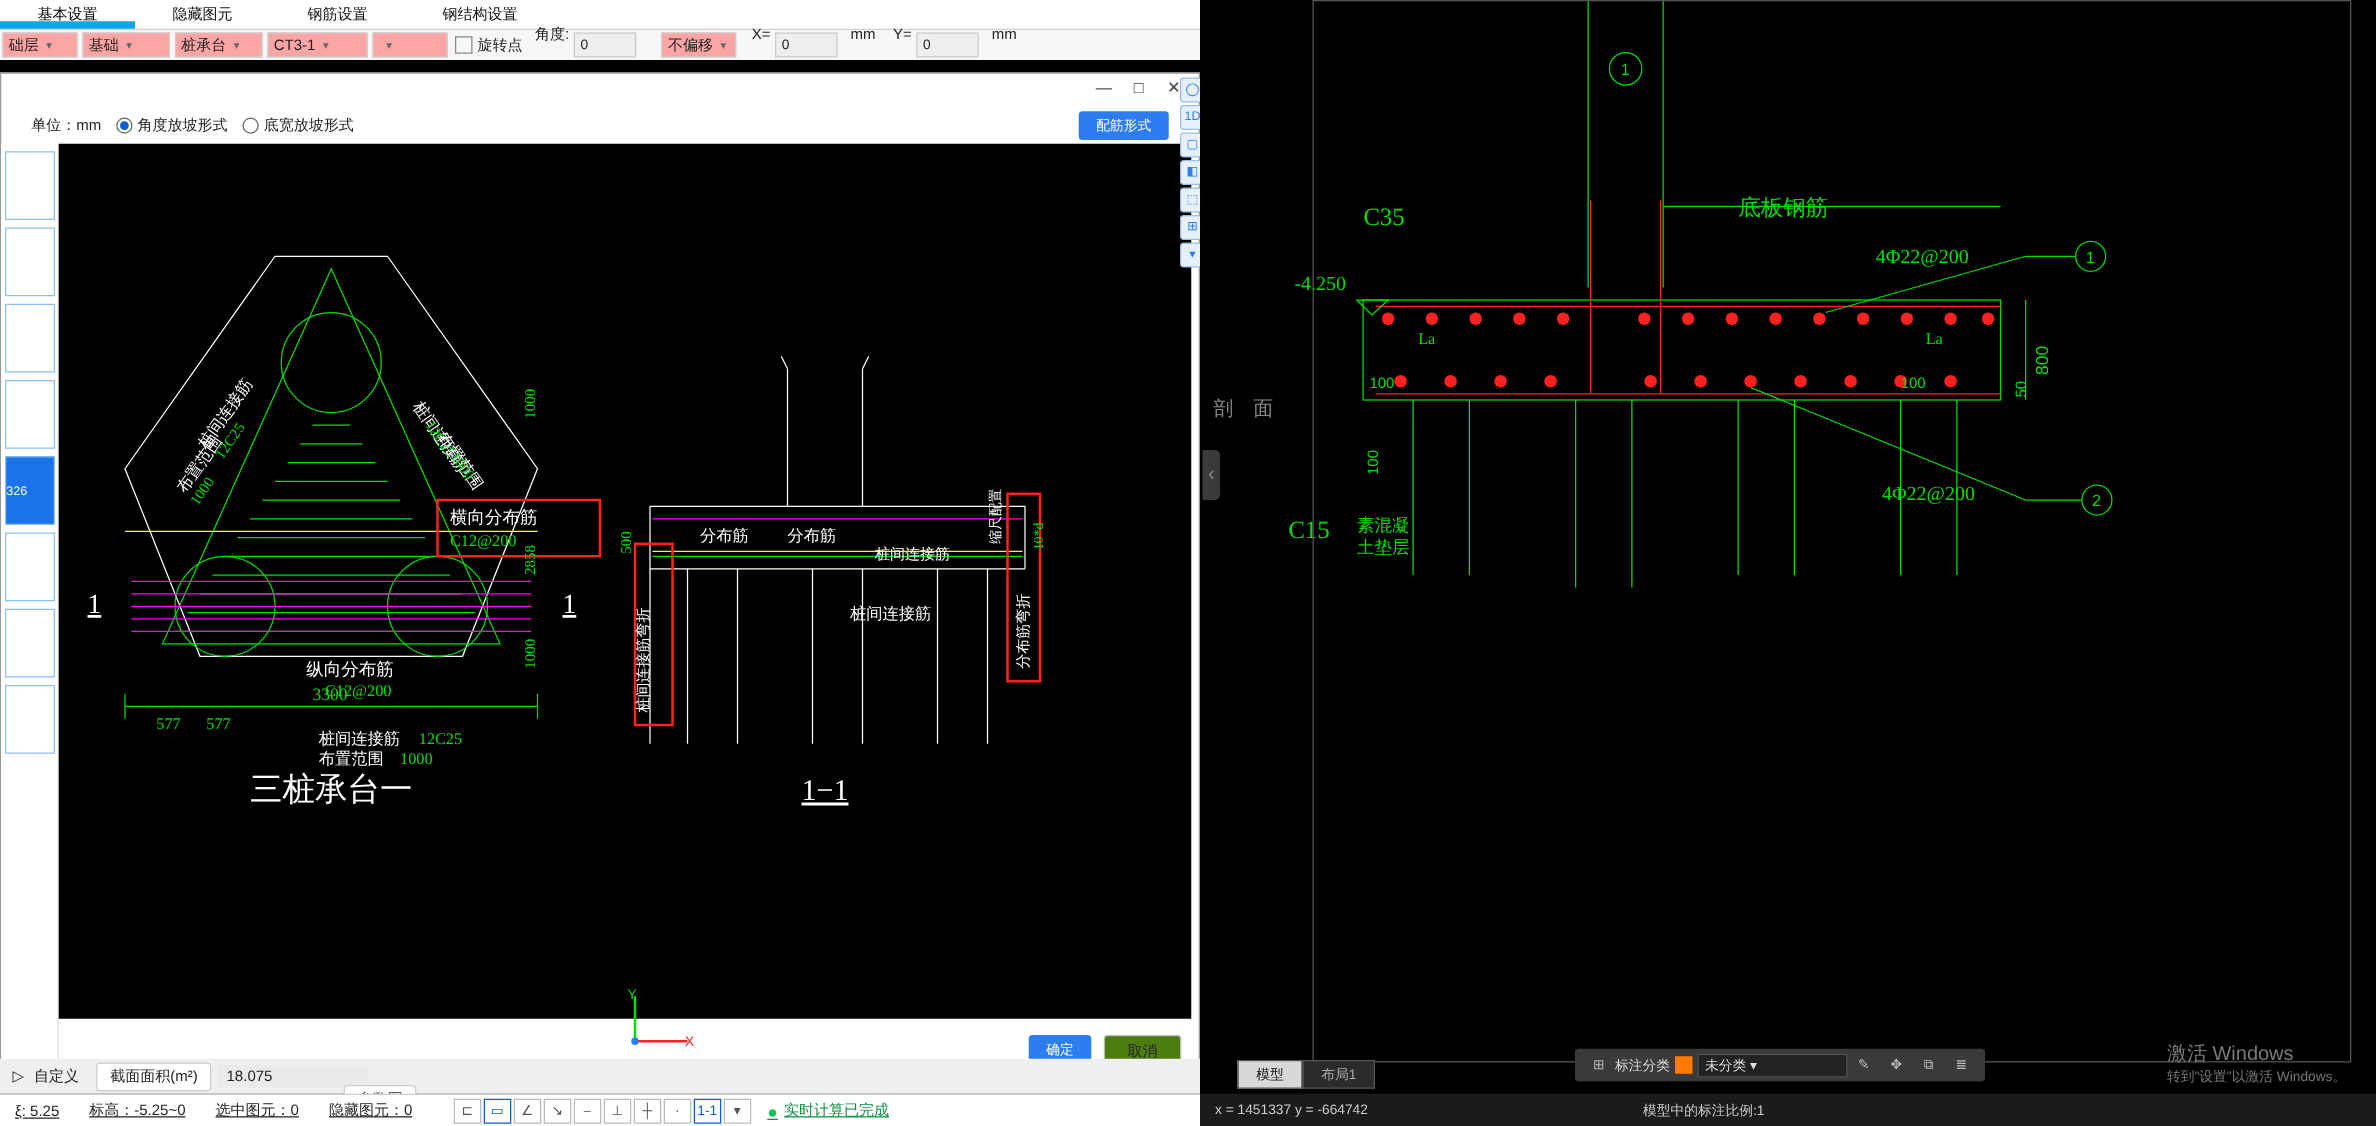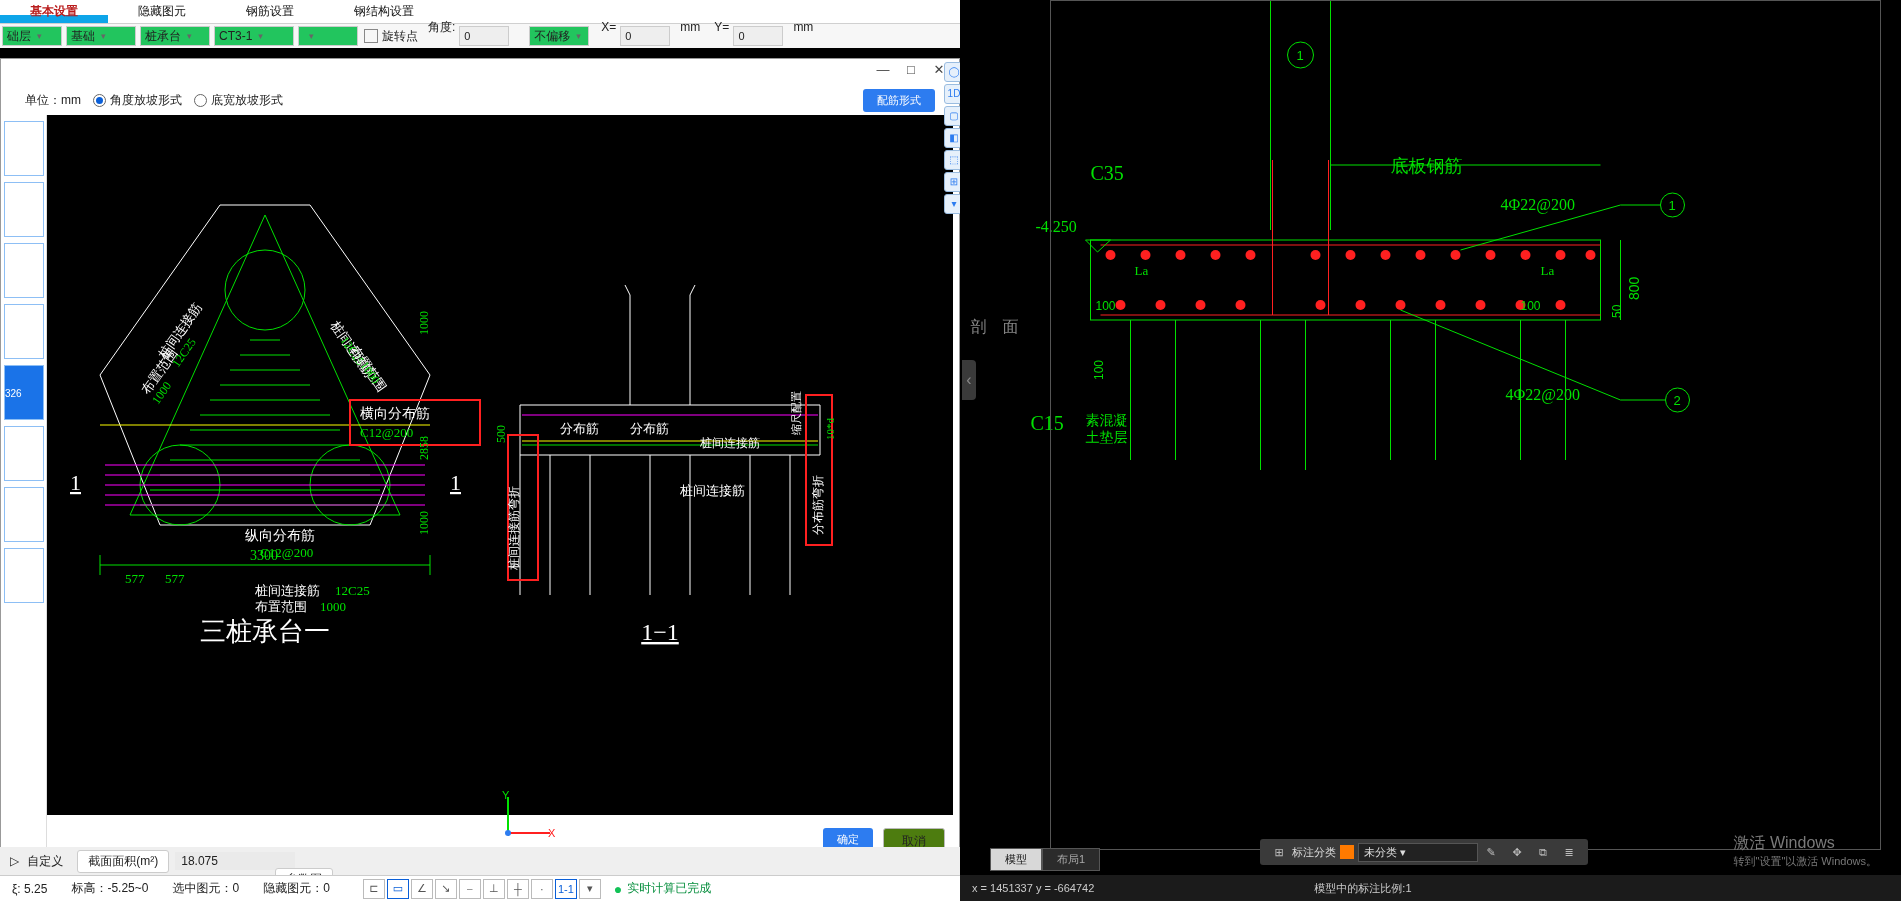--- a/index.html
+++ b/index.html
@@ -1,25 +1,25 @@
 <!DOCTYPE html>
 <html><head>
 <meta charset="utf-8">
 <style>
 * { margin:0; padding:0; box-sizing:border-box; font-family:"Microsoft YaHei",sans-serif; }
 body { width:1901px; height:901px; background:#000; position:relative; overflow:hidden; }
 
 
 .top-tabs { position:absolute; top:0; left:0; width:960px; height:24px; background:#fff; display:flex; border-bottom:1px solid #d0d0d0; }
 .top-tabs div { padding:3px 30px; font-size:12px; color:#111; cursor:pointer; }
-.top-tabs div:first-child { color:#b91c1c; border-bottom:8px solid #0ea5e9;font-weight:bold; }
+.top-tabs div:first-child { color:#000000; border-bottom:6px solid #0ea5e9; }
 
 
 .toolbar { position:absolute; top:24px; left:0; width:960px; height:24px; background:#f7f7f7; display:flex; align-items:center; font-size:12px; color:#222; }
-.tool-dd { height:20px; border:1px solid #ccc; background:#22c55e; margin:0 2px; padding:0 4px; display:flex; align-items:center; position:relative; }
+.tool-dd { height:20px; border:1px solid #ccc; background:#fca5a5; margin:0 2px; padding:0 4px; display:flex; align-items:center; position:relative; }
 .tool-dd:after { content:"▾"; font-size:9px; color:#666; margin-left:6px; }
 .tool-lbl { margin:0 4px 18px 10px; }
 .tool-num { width:50px; height:20px; border:1px solid #ccc; background:#eee; font-size:11px; padding:0 4px; display:flex; align-items:center; }
 .tool-chk { width:14px; height:14px; border:1px solid #888; margin:0 4px; }
 
 
 .dialog { position:absolute; top:58px; left:0; width:960px; height:808px; background:#fff; border:1px solid #999; }
 .dlg-title { height:26px; display:flex; justify-content:flex-end; align-items:center; padding:0 6px; }
 .dlg-title span { width:28px; height:20px; text-align:center; font-size:13px; color:#444; cursor:pointer; }
 .dlg-hdr { height:30px; display:flex; align-items:center; padding:0 24px; font-size:12px; color:#222; }
@@ -37,21 +37,21 @@
 .dialog-ft { position:absolute; bottom:10px; right:14px; display:flex; }
 
 
 .cad-right { position:absolute; top:0; left:960px; right:0; height:870px; background:#000; }
 .cad-border { position:absolute; top:0; left:90px; right:20px; bottom:20px; border:1px solid #555; }
 
 
 .stat-left { position:absolute; bottom:26px; left:0; width:960px; height:28px; background:#efefef; display:flex; align-items:center; font-size:12px; color:#222; }
 .stat-left .chip { margin:0 6px; padding:2px 10px; border:1px solid #ccc; background:#fff; border-radius:3px; }
 .stat-bot { position:absolute; bottom:0; left:0; width:960px; height:26px; background:#fff; display:flex; align-items:center; font-size:12px; color:#222; border-top:1px solid #ccc; }
-.stat-bot > span { margin:0 12px; }
+.stat-bot > span { margin:0 12px;text-decoration:underline; }
 .tiny-icons { display:flex; margin-left:20px; }
 .tiny-icons div { width:22px; height:20px; border:1px solid #bbb; margin:0 1px; display:flex; align-items:center; justify-content:center; font-size:11px; color:#555; }
 .tiny-icons div.on { border-color:#0a5fd8; color:#0a5fd8; }
 .calc-done { margin-left:auto; display:flex; align-items:center; color:#0a9040; margin-right:10px; }
 .calc-done:before { content:"●"; color:#12c257; margin-right:5px; font-size:14px; }
 
 
 .cad-tabs { position:absolute; bottom:30px; left:990px; display:flex; font-size:11px; }
 .cad-tabs div { padding:3px 14px; background:#2b2b2b; color:#aaa; border:1px solid #555; }
 .cad-tabs div.on { background:#d8d8d8; color:#111; }

